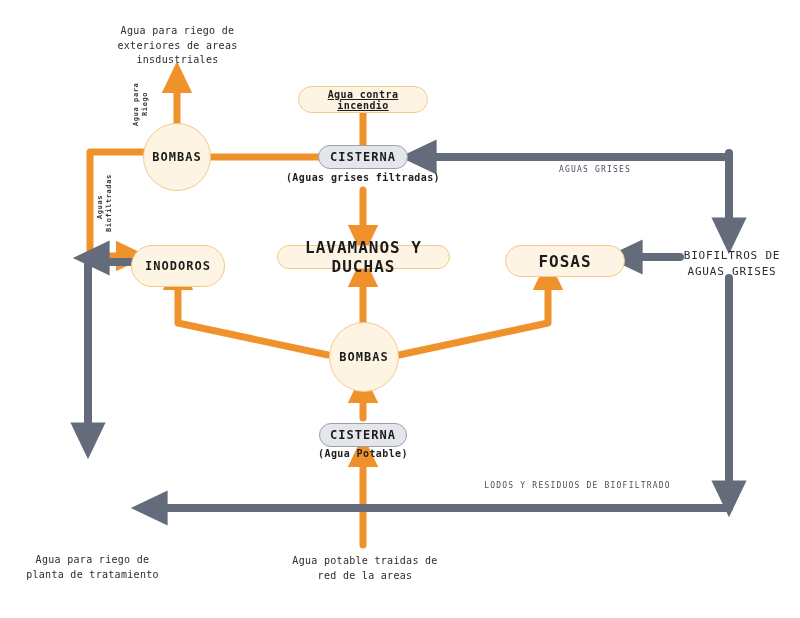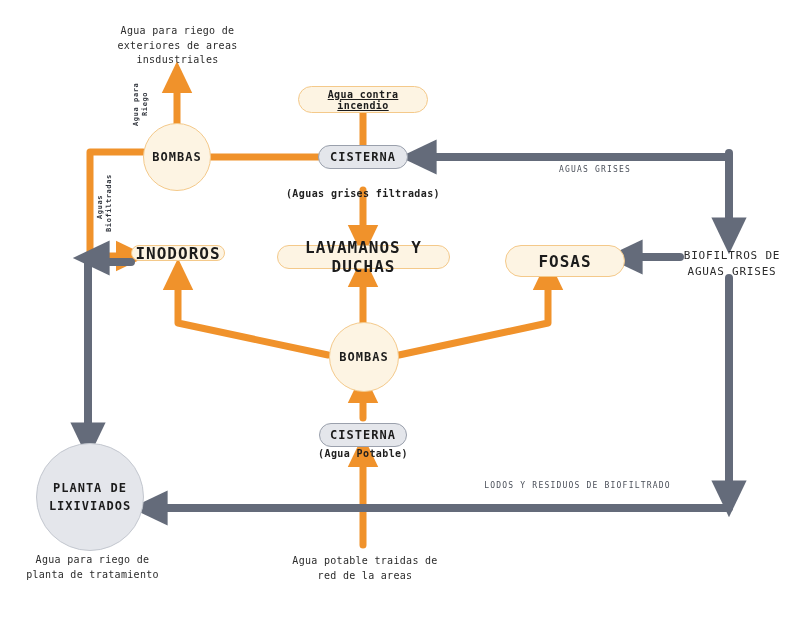--- a/index.html
+++ b/index.html
@@ -108,31 +108,27 @@
   <div class="note" style="left:275px;top:554px;width:180px;">
     <div>Agua potable traidas de</div>
     <div>red de la areas</div>
   </div>
 
   <div class="node pill pill-cream" style="left:298px;top:86px;width:130px;height:27px;font-size:10px;letter-spacing:.4px;text-decoration:underline;">Agua contra incendio</div>
 
   <div class="node circle-cream" style="left:143px;top:123px;width:68px;height:68px;font-size:12px;">BOMBAS</div>
 
   <div class="node pill pill-gray" style="left:318px;top:145px;width:90px;height:24px;font-size:12px;">CISTERNA</div>
-  <div class="sub" style="left:283px;top:188px;width:160px;">(Aguas grises filtradas)</div>
+  <div class="sub" style="left:283px;top:172px;width:160px;">(Aguas grises filtradas)</div>
 
-  <div class="node pill pill-cream" style="left:131px;top:245px;width:94px;height:16px;font-size:16px;">INODOROS</div>
+  <div class="node pill pill-cream" style="left:131px;top:245px;width:94px;height:42px;font-size:12px;">INODOROS</div>
 
   <div class="node pill pill-cream" style="left:277px;top:245px;width:173px;height:24px;font-size:16px;">LAVAMANOS Y DUCHAS</div>
 
   <div class="node pill pill-cream" style="left:505px;top:245px;width:120px;height:32px;font-size:16px;">FOSAS</div>
 
   <div class="node circle-cream" style="left:329px;top:322px;width:70px;height:70px;font-size:12px;">BOMBAS</div>
 
   <div class="node pill pill-gray" style="left:319px;top:423px;width:88px;height:24px;font-size:12px;">CISTERNA</div>
   <div class="sub" style="left:297px;top:448px;width:132px;">(Agua Potable)</div>
 
-  <div class="node circle-gray" style="left:36px;top:443px;width:108px;height:108px;font-size:12px;flex-direction:column;line-height:1.5;">
-    <span>PLANTA DE</span>
-    <span>LIXIVIADOS</span>
-  </div>
 
 </div>
 
 </body></html>

